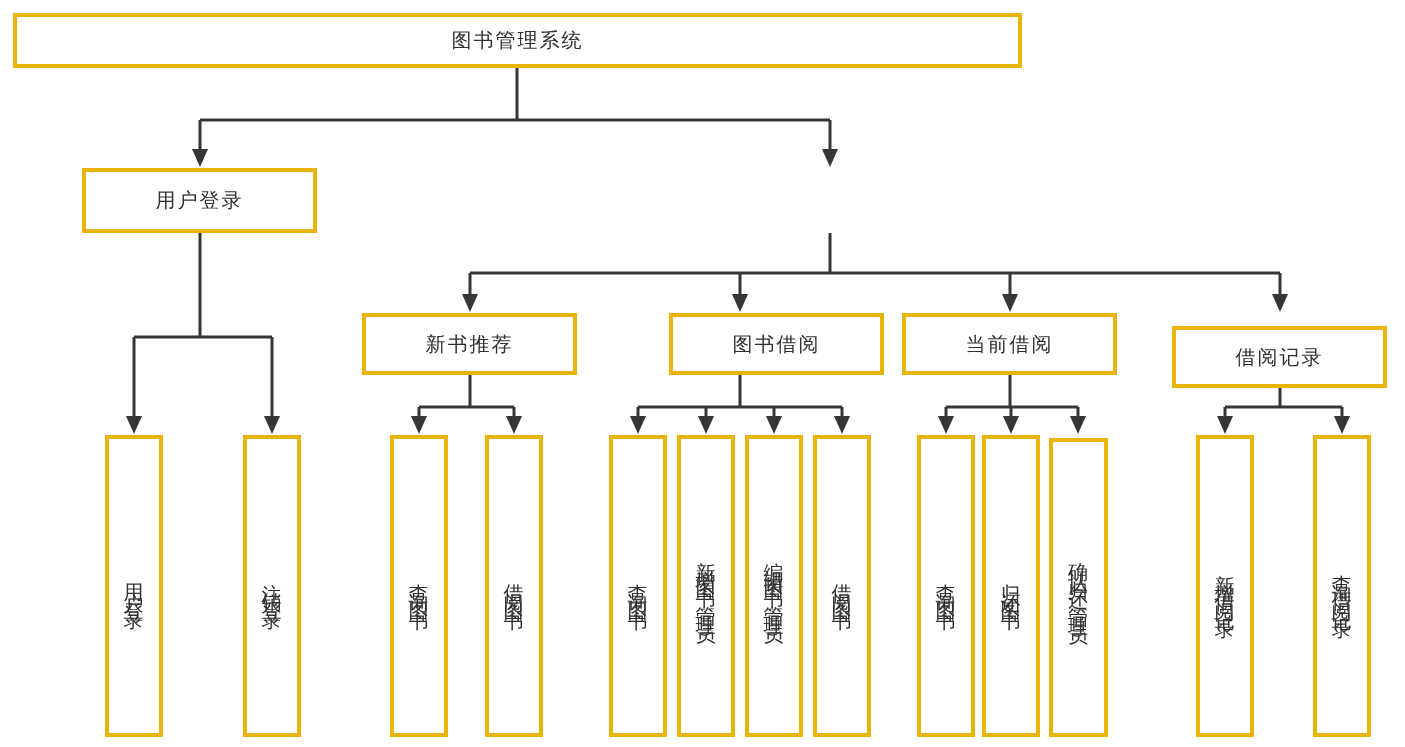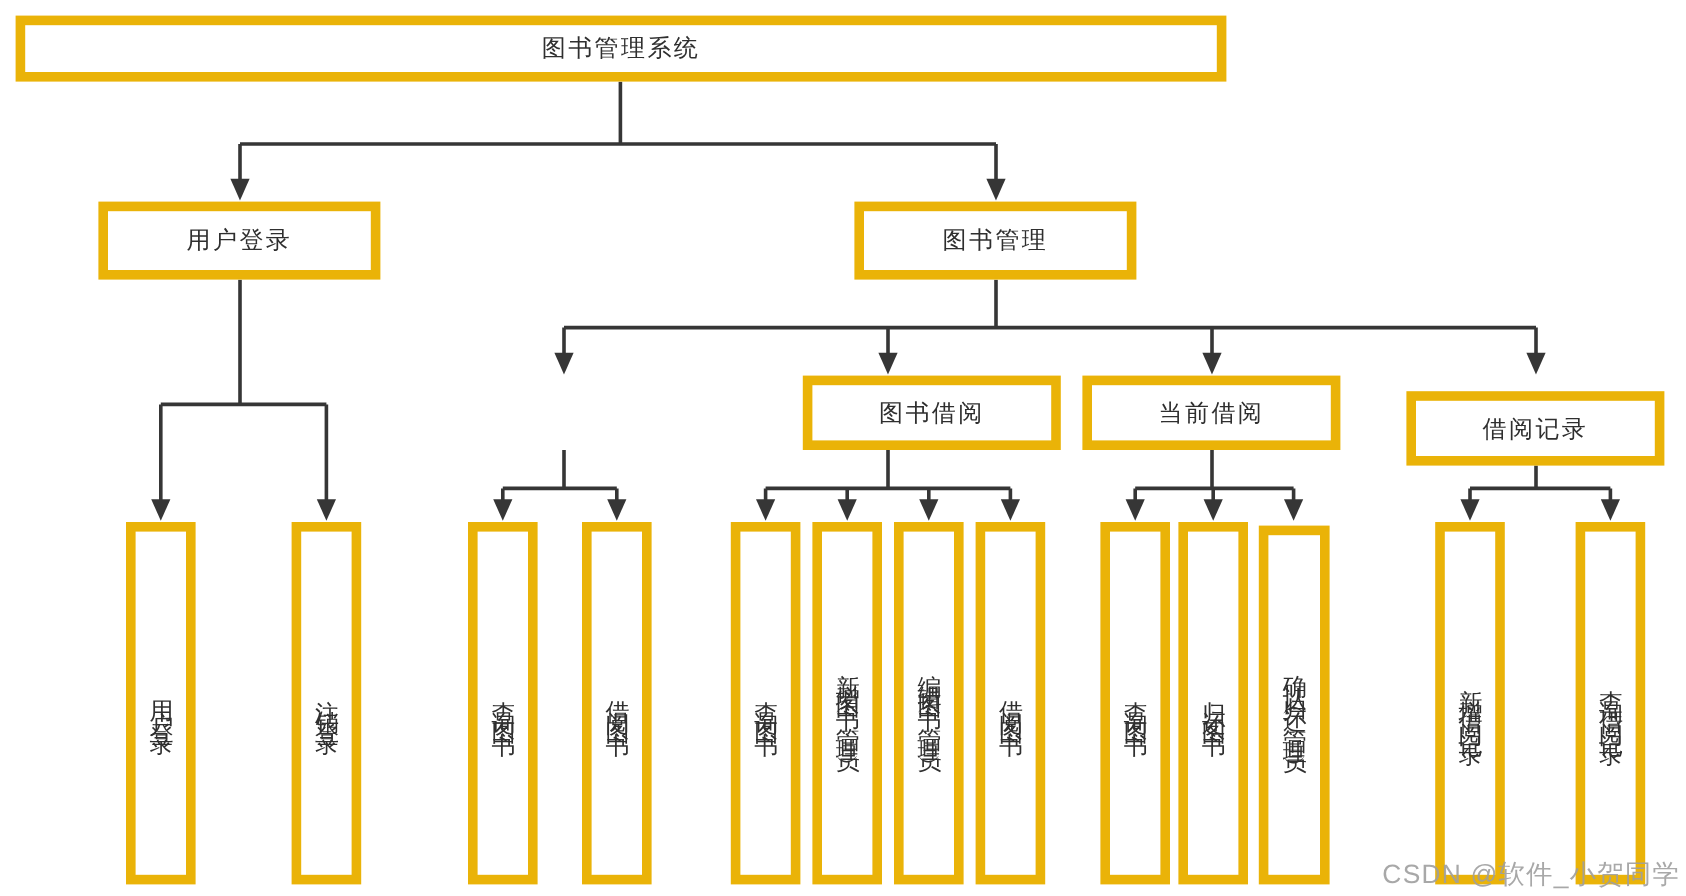--- a/index.html
+++ b/index.html
@@ -13,21 +13,21 @@
   }
   .connectors {
     position: absolute;
     left: 0; top: 0;
     width: 1405px; height: 747px;
     pointer-events: none;
   }
   .box {
     position: absolute;
     background: #ffffff;
-    border: 8px solid #eab308;
+    border: 4px solid #eab308;
     box-sizing: border-box;
     display: flex;
     align-items: center;
     justify-content: center;
     color: #2f2f2f;
   }
   .h-box span {
     font-size: 20px;
     letter-spacing: 2px;
     white-space: nowrap;
@@ -87,24 +87,24 @@
     </g>
   </svg>
 
   <div class="box h-box" style="left:13px; top:13px; width:1009px; height:55px;">
     <span>图书管理系统</span>
   </div>
 
   <div class="box h-box" style="left:82px; top:168px; width:235px; height:65px;">
     <span>用户登录</span>
   </div>
-  <div class="box h-box" style="left:712px; top:168px; width:235px; height:65px;">
-    <span>图书管理</span>
+
+  <div class="box h-box" style="left:362px; top:313px; width:215px; height:62px;">
+    <span>新书推荐</span>
   </div>
-
   <div class="box h-box" style="left:669px; top:313px; width:215px; height:62px;">
     <span>图书借阅</span>
   </div>
   <div class="box h-box" style="left:902px; top:313px; width:215px; height:62px;">
     <span>当前借阅</span>
   </div>
   <div class="box h-box" style="left:1172px; top:313px; width:215px; height:62px;margin-top:13px;">
     <span>借阅记录</span>
   </div>
 
@@ -145,15 +145,14 @@
     <span>确认归还（管理员）</span>
   </div>
 
   <div class="box v-box" style="left:1196px; top:435px; width:58px; height:302px;">
     <span>新增借阅记录</span>
   </div>
   <div class="box v-box" style="left:1313px; top:435px; width:58px; height:302px;">
     <span>查询借阅记录</span>
   </div>
 
-  <div class="watermark">CSDN @软件_小贺同学</div>
 
 </div>
 
 </body></html>

